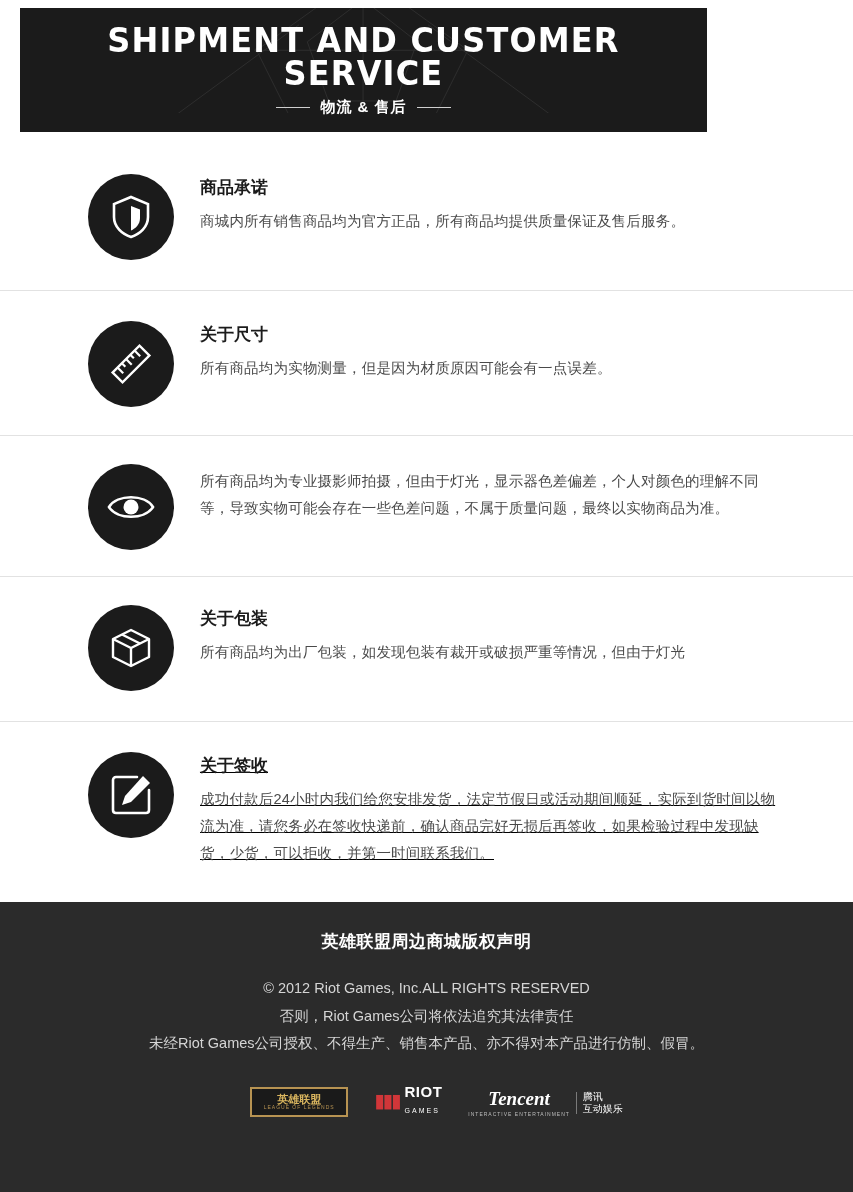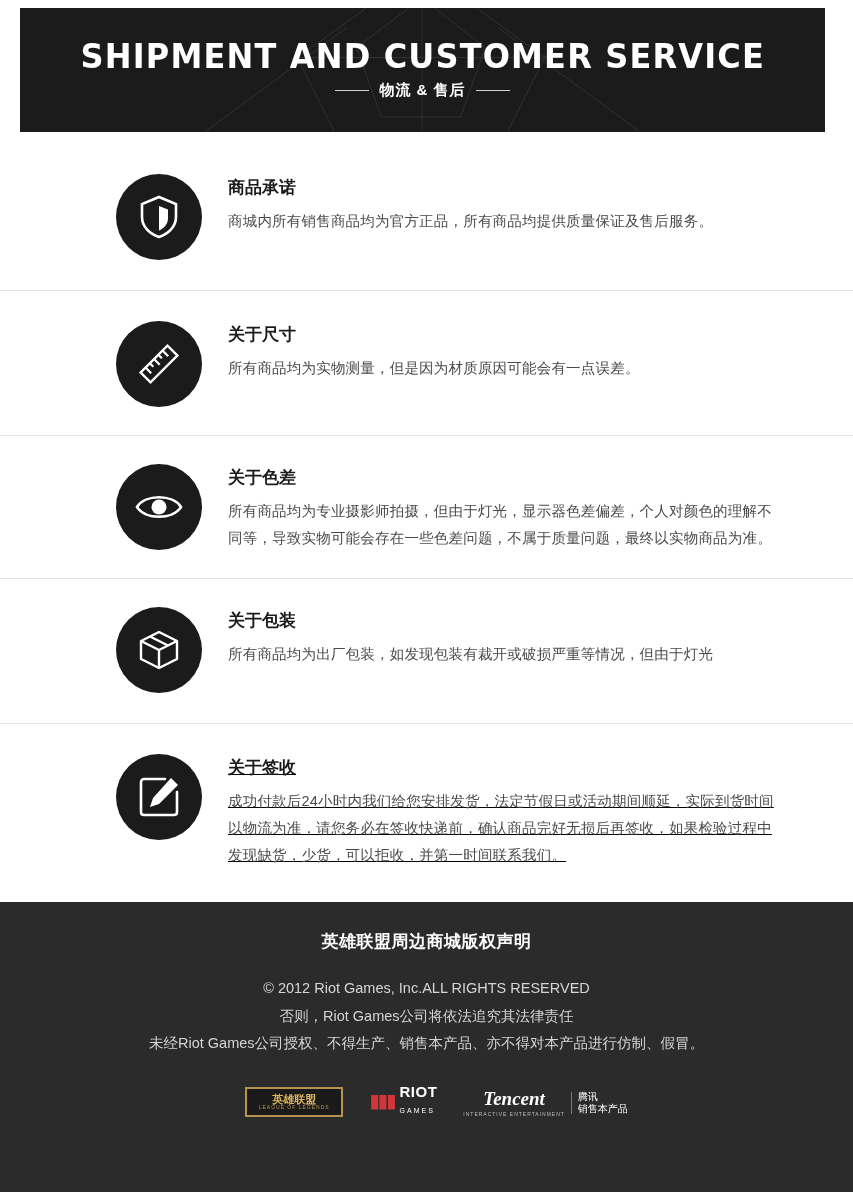--- a/index.html
+++ b/index.html
@@ -15,21 +15,21 @@
     position: relative;
     background: #ffffff;
     overflow: hidden;
   }
 
   
   .header {
     position: absolute;
     left: 20px;
     top: 8px;
-    width: 805px;
+    width: 687px;
     height: 124px;
     background: #1b1b1b;
     overflow: hidden;
   }
   .header .bg-lines {
     position: absolute;
     inset: 0;
     opacity: 0.35;
   }
   .header-inner {
@@ -76,21 +76,21 @@
   
   .content {
     position: absolute;
     left: 0;
     top: 132px;
     width: 853px;
   }
   .item {
     display: flex;
     align-items: flex-start;
-    padding: 22px 74px 20px 116px;
+    padding: 22px 74px 20px 88px;
     border-bottom: 1px solid #e2e2e2;
     min-height: 110px;
   }
   .item:last-child { border-bottom: none; text-decoration: underline; }
   .icon-wrap {
     flex: 0 0 auto;
     width: 86px;
     height: 86px;
     border-radius: 50%;
     background: #1b1b1b;
@@ -305,21 +305,20 @@
     </div>
 
     <div class="item r3">
       <div class="icon-wrap">
         <svg width="48" height="34" viewBox="0 0 48 34">
           <path d="M2 17 C10 4 38 4 46 17 C38 30 10 30 2 17 Z" fill="none" stroke="#ffffff" stroke-width="2.6"></path>
           <circle cx="24" cy="17" r="7.5" fill="#ffffff"></circle>
         </svg>
       </div>
       <div class="item-text">
-        <h3 class="item-title">关于色差</h3>
         <p class="item-desc">所有商品均为专业摄影师拍摄，但由于灯光，显示器色差偏差，个人对颜色的理解不同等，导致实物可能会存在一些色差问题，不属于质量问题，最终以实物商品为准。</p>
       </div>
     </div>
 
     <div class="item r4">
       <div class="icon-wrap">
         <svg width="44" height="44" viewBox="0 0 44 44">
           <g fill="none" stroke="#ffffff" stroke-width="2.4" stroke-linejoin="round">
             <path d="M22 4 L40 13 V31 L22 40 L4 31 V13 Z"></path>
             <path d="M4 13 L22 22 L40 13"></path>
@@ -370,19 +369,19 @@
       </div>
 
       <div class="logo-tencent">
         <span>
           <span class="tc">Tencent</span>
           <span class="tcsub">INTERACTIVE ENTERTAINMENT</span>
         </span>
         <span class="divider"></span>
         <span class="cn">
           <span>腾讯</span><br>
-          <span>销售本产品</span>
+          <span>互动娱乐</span>
         </span>
       </div>
     </div>
   </div>
 
 </div>
 
 </body></html>

